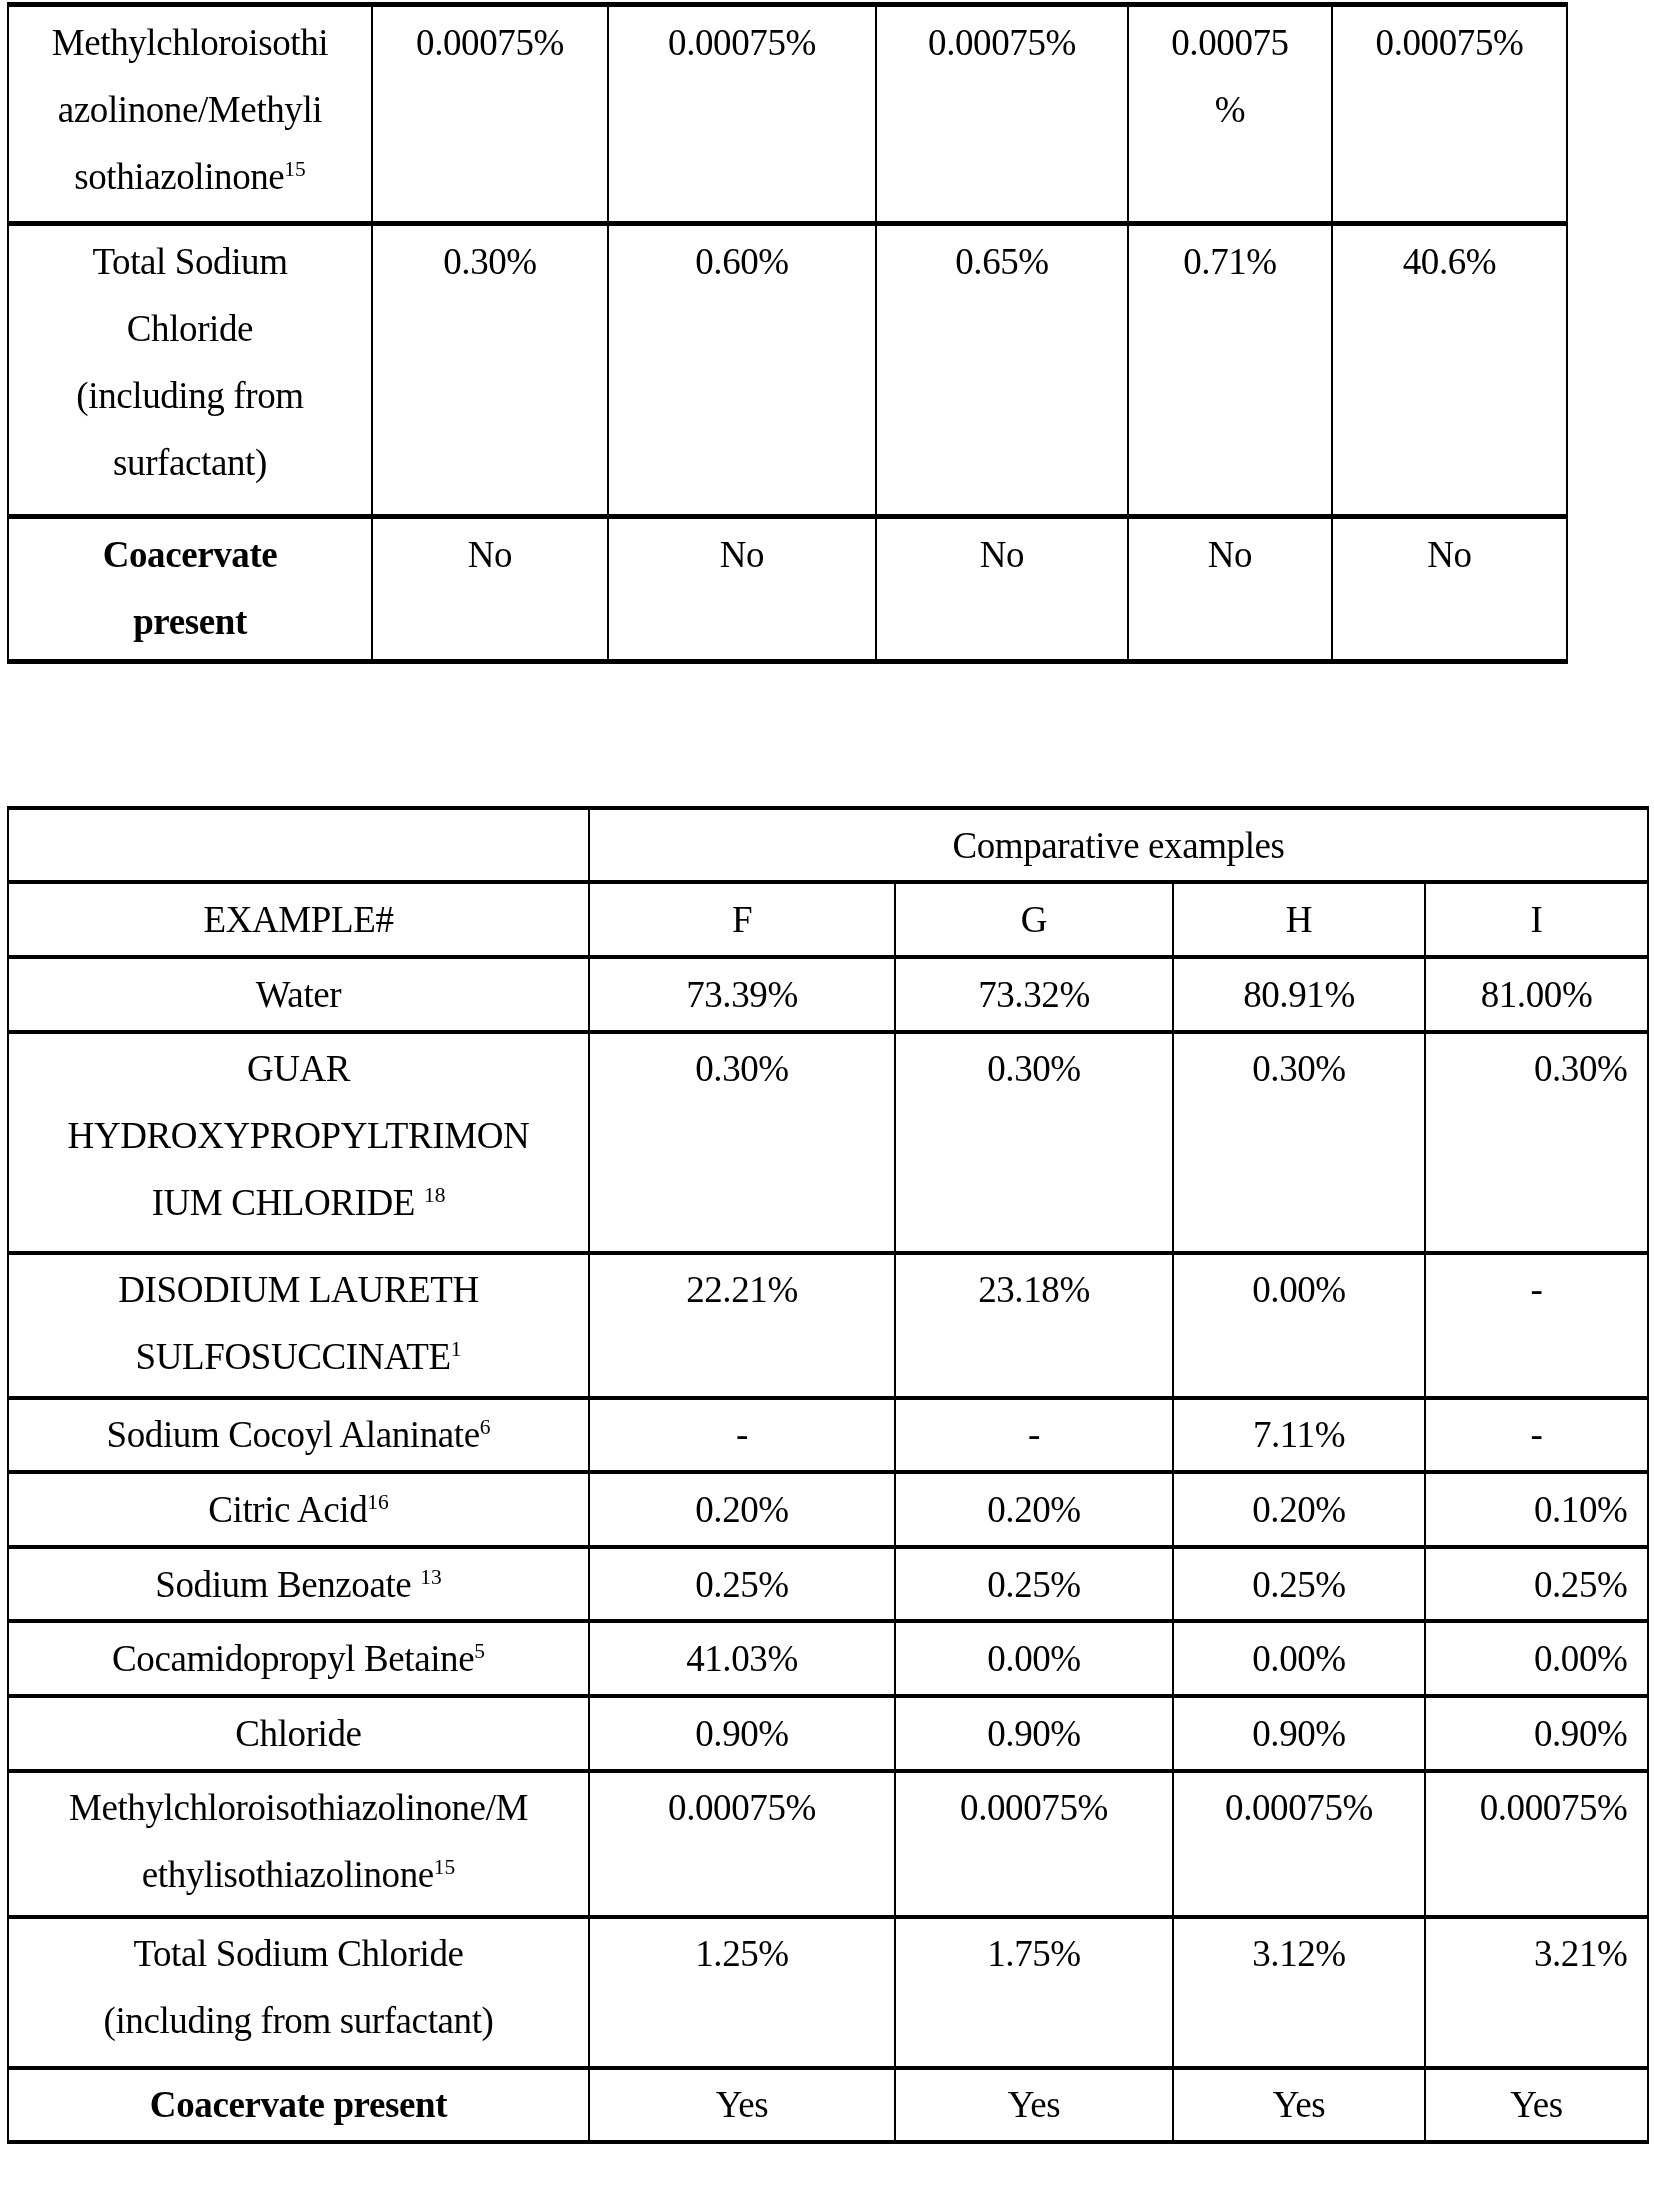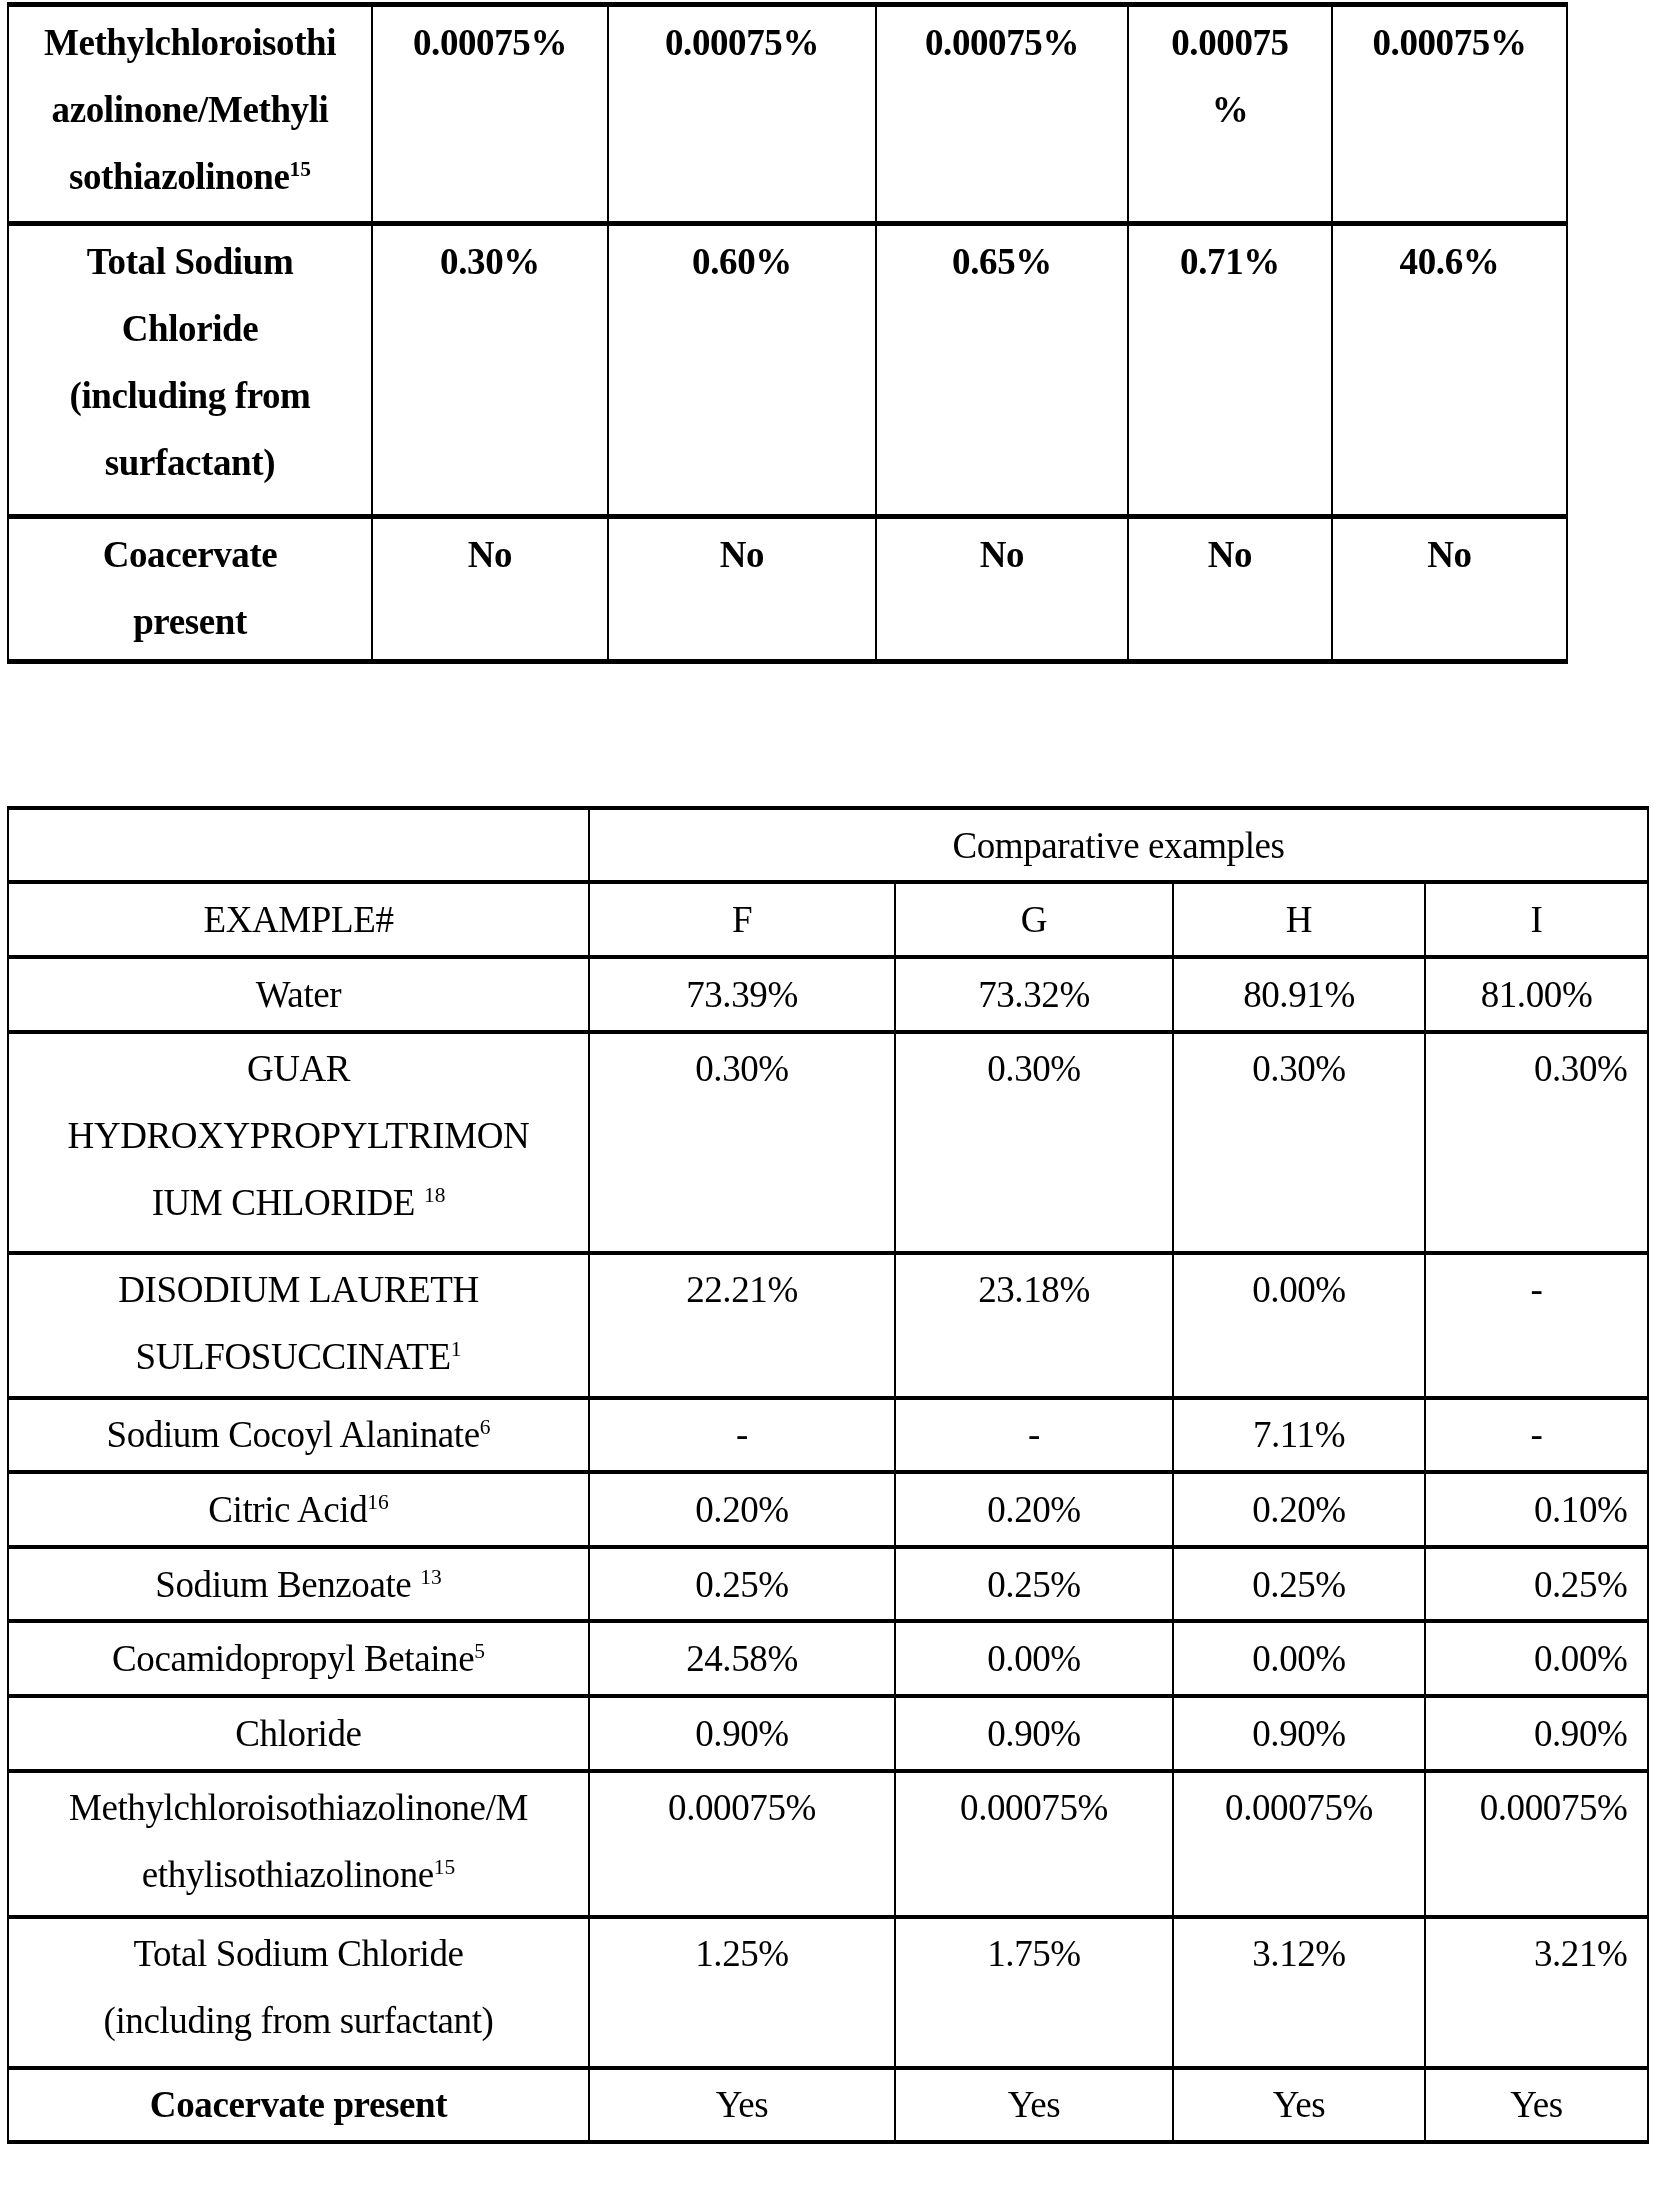--- a/index.html
+++ b/index.html
@@ -13,21 +13,21 @@
     border:2.7px solid #000;
     border-top-width:4.4px;border-bottom-width:4.4px;
     text-align:center;vertical-align:top;
     font-size:37px;line-height:67px;
     letter-spacing:-0.4px;
     padding:1.8px 8.9px;
     white-space:pre-line;
     overflow:hidden;
   }
   .t1{margin:1.8px 0 0 7px;width:1559px;}
-  .t1 td{border-top-width:5.3px;border-bottom-width:5.3px;font-weight:bold;}
+  .t1 td{border-top-width:5.3px;border-bottom-width:5.3px;}
   .t2{margin:142px 0 0 7px;width:1640px;}
   .b{font-weight:bold;}
   .r{text-align:right;padding-right:19.5px;}
   sup{font-size:58%;line-height:0;vertical-align:super;letter-spacing:0;}
 </style>
 </head>
 <body>
 
 <table class="t1">
   <colgroup>
@@ -133,21 +133,21 @@
     </tr>
     <tr style="height:74px">
       <td class="lbl">Sodium Benzoate <sup>13</sup></td>
       <td>0.25%</td>
       <td>0.25%</td>
       <td>0.25%</td>
       <td class="r">0.25%</td>
     </tr>
     <tr style="height:74px">
       <td class="lbl">Cocamidopropyl Betaine<sup>5</sup></td>
-      <td>24.58%</td>
+      <td>41.03%</td>
       <td>0.00%</td>
       <td>0.00%</td>
       <td class="r">0.00%</td>
     </tr>
     <tr style="height:74px">
       <td class="lbl">Chloride</td>
       <td>0.90%</td>
       <td>0.90%</td>
       <td>0.90%</td>
       <td class="r">0.90%</td>

